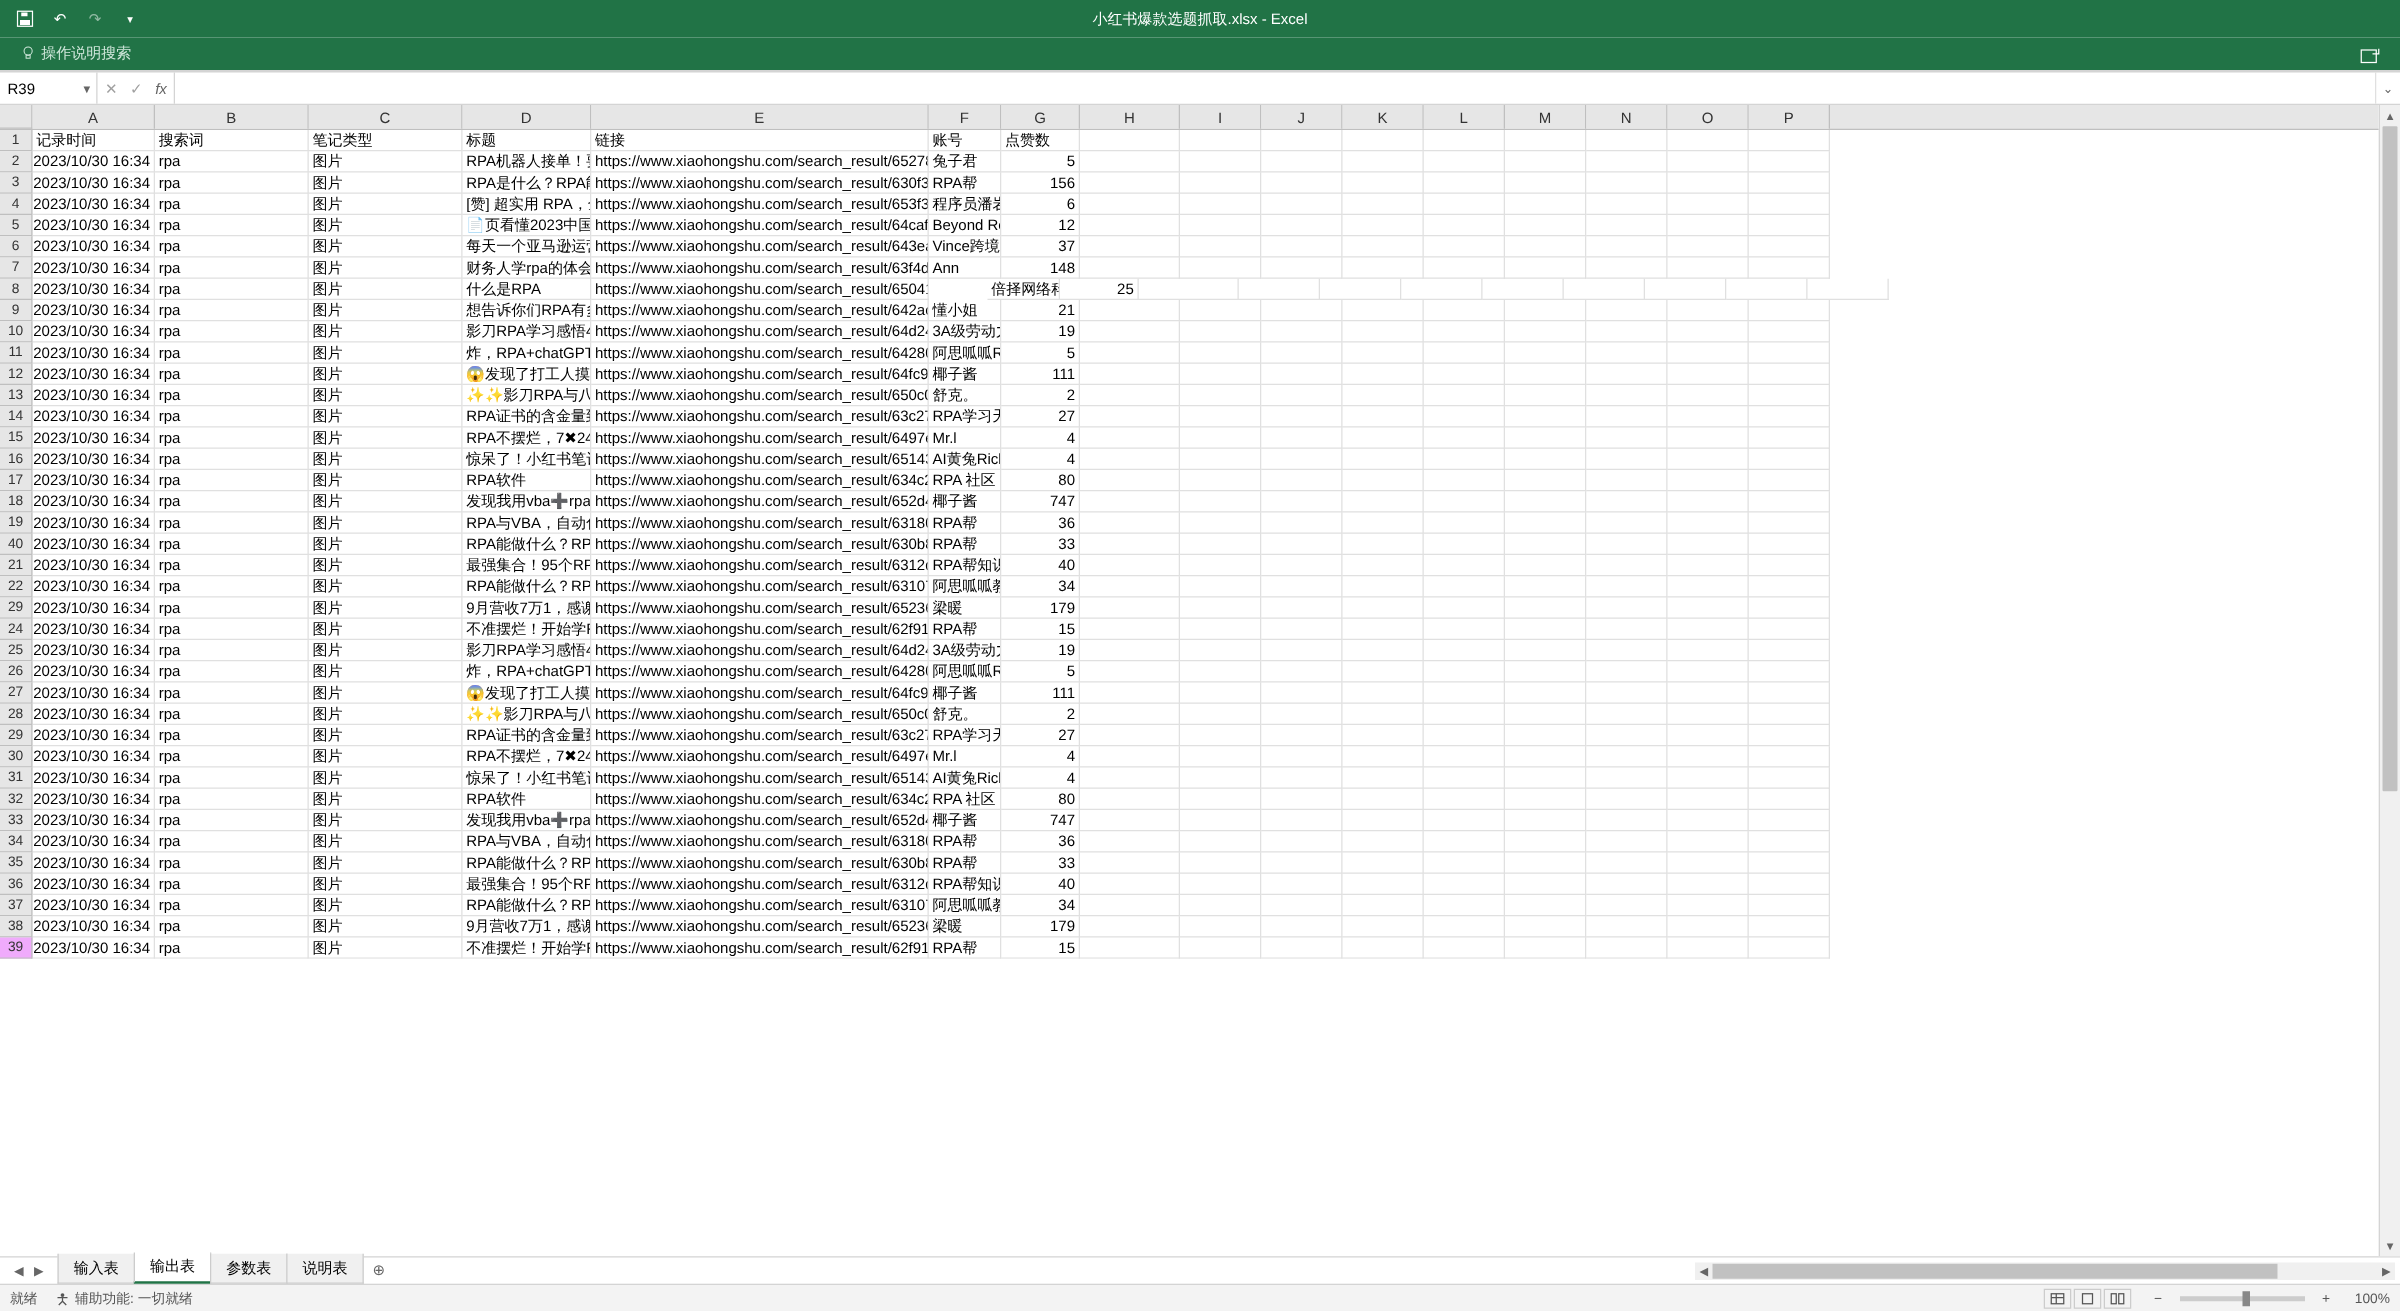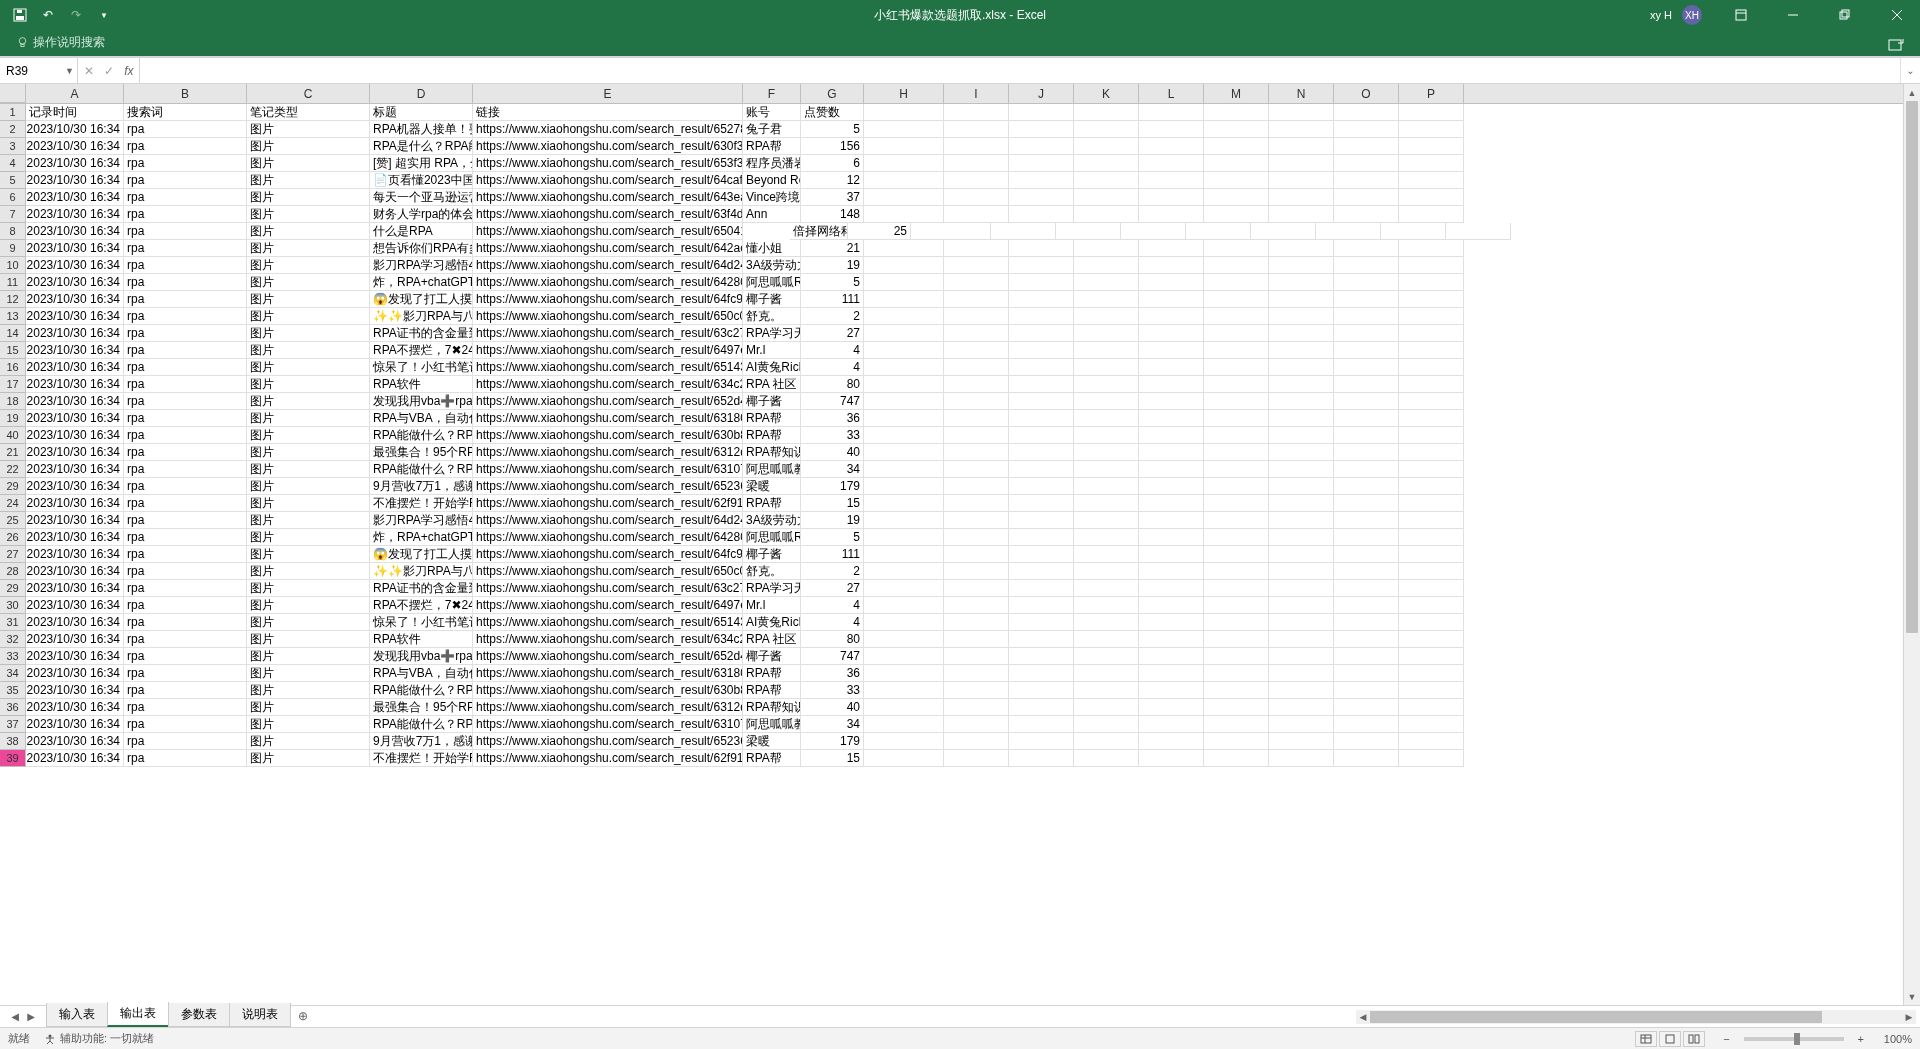--- a/index.html
+++ b/index.html
@@ -38,21 +38,21 @@
 
 
 .grid-wrap { position: relative; height: calc(1049px - 30px - 26px - 2px - 26px - 22px - 22px); display: flex; }
 .grid-main { flex: 1; overflow: hidden; position: relative; }
 .col-headers { display: flex; height: 20px; background: #e6e6e6; border-bottom: 1px solid #bfbfbf; font-size: 12px; }
 .corner { width: 26px; background: #e6e6e6; border-right: 1px solid #bfbfbf; border-bottom: 1px solid #bfbfbf; flex-shrink: 0; }
 .col-h { border-right: 1px solid #bfbfbf; display: flex; align-items: center; justify-content: center; color: #333; background: #e6e6e6; flex-shrink: 0; }
 .rows { overflow: hidden; }
 .row { display: flex; height: 17px; font-size: 12px; }
 .row-h { width: 26px; background: #e6e6e6; border-right: 1px solid #bfbfbf; border-bottom: 1px solid #bfbfbf; display: flex; align-items: center; justify-content: center; color: #333; flex-shrink: 0; font-size: 11px; }
-.row-h.selected { background: #ec4899; }
+.row-h.selected { background: #f0abfc; }
 .cell { border-right: 1px solid #e0e0e0; border-bottom: 1px solid #e0e0e0; padding: 0 3px; overflow: hidden; white-space: nowrap; display: flex; align-items: center; flex-shrink: 0; color: #000; }
 .cell.num { justify-content: flex-end; }
 .row.selected .cell { }
 
 
 .vscroll { width: 17px; background: #f0f0f0; border-left: 1px solid #d4d4d4; display: flex; flex-direction: column; }
 .vscroll .arrow { height: 17px; display: flex; align-items: center; justify-content: center; font-size: 9px; color: #666; cursor: pointer; }
 .vscroll .track { flex: 1; position: relative; }
 .vscroll .thumb { position: absolute; top: 0; left: 2px; right: 2px; height: 60%; background: #c1c1c1; border-radius: 1px; }
 
@@ -91,47 +91,20 @@
           <rect x="1" y="1" width="12" height="12" fill="none" stroke="#fff" stroke-width="1"></rect>
           <rect x="3" y="8" width="8" height="4" fill="#fff"></rect>
           <rect x="4" y="2" width="5" height="3" fill="#fff"></rect>
         </svg>
       </div>
     <div class="icon-btn">↶</div>
     <div class="icon-btn" style="opacity:.5">↷</div>
     <div class="icon-btn" style="font-size:9px">▾</div>
   </div>
   <div class="doc-title">小红书爆款选题抓取.xlsx - Excel</div>
-  <div class="right-controls">
-    <span class="user">xy H</span>
-    <div class="avatar">XH</div>
-    <div class="win-btn">
-        <svg width="12" height="12" viewBox="0 0 12 12">
-          <rect x="1" y="1" width="10" height="10" fill="none" stroke="#fff"></rect>
-          <line x1="1" y1="4" x2="11" y2="4" stroke="#fff"></line>
-        </svg>
-      </div>
-    <div class="win-btn">
-        <svg width="12" height="12">
-          <line x1="1" y1="6" x2="11" y2="6" stroke="#fff" stroke-width="1"></line>
-        </svg>
-      </div>
-    <div class="win-btn">
-        <svg width="12" height="12">
-          <rect x="1" y="3" width="7" height="7" fill="none" stroke="#fff"></rect>
-          <rect x="3" y="1" width="7" height="7" fill="none" stroke="#fff"></rect>
-        </svg>
-      </div>
-    <div class="win-btn close">
-        <svg width="12" height="12">
-          <line x1="1" y1="1" x2="11" y2="11" stroke="#fff"></line>
-          <line x1="11" y1="1" x2="1" y2="11" stroke="#fff"></line>
-        </svg>
-      </div>
-  </div>
 </div>
 
 <div class="ribbon-tabs">
   <div class="tellme">
     <svg viewBox="0 0 16 16">
         <circle cx="8" cy="6" r="4" fill="none" stroke="#d0e7db"></circle>
         <rect x="6" y="10" width="4" height="3" fill="none" stroke="#d0e7db"></rect>
       </svg>
     <span>操作说明搜索</span>
   </div>

